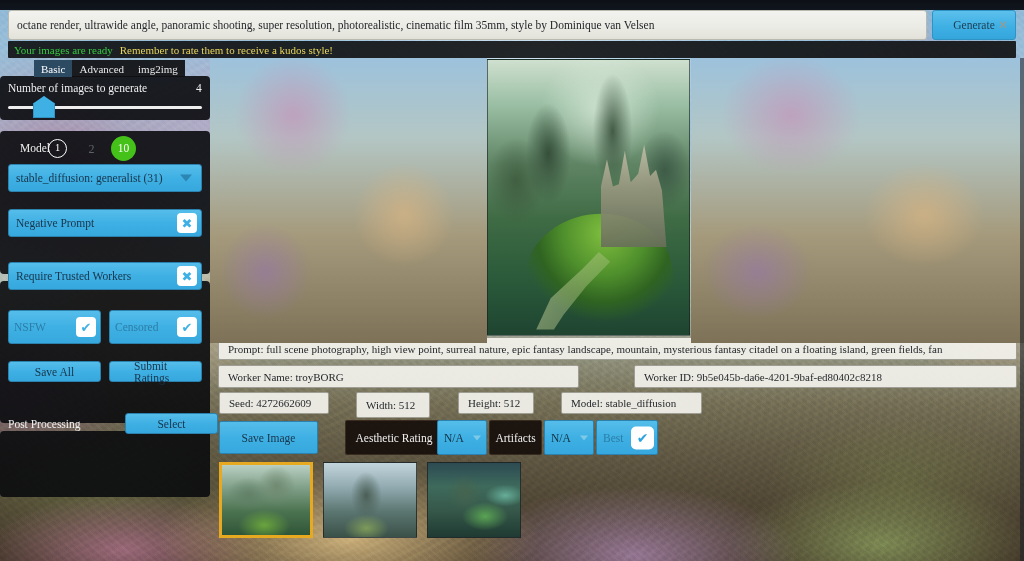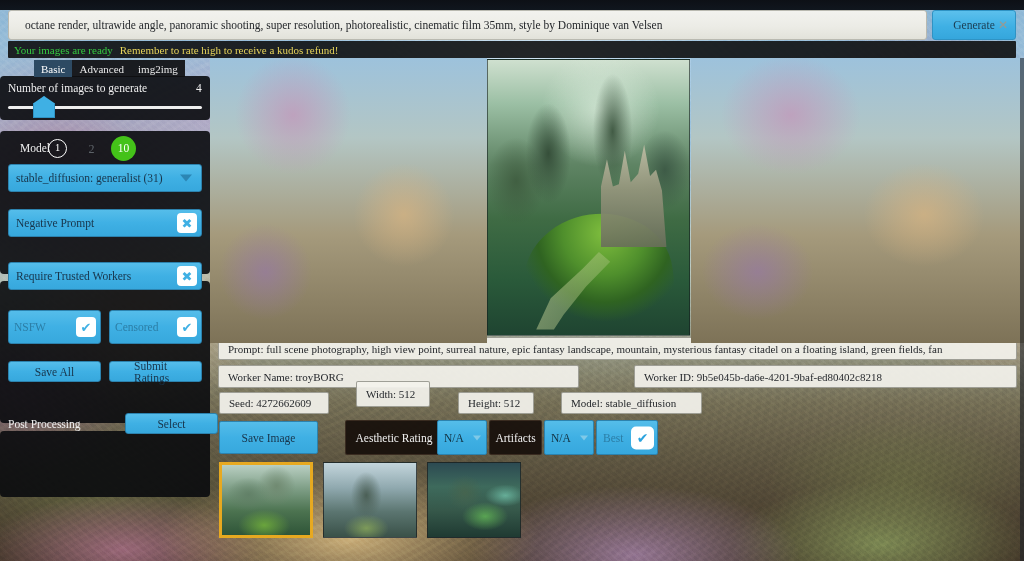--- a/index.html
+++ b/index.html
@@ -55,21 +55,21 @@
 
   
   .promptbar {
     position: absolute; left: 8px; top: 10px; width: 1008px; height: 30px;
     display: flex; align-items: stretch; gap: 5px; z-index: 40;
   }
   .prompt-input {
     flex: 1; position: relative;
     background: linear-gradient(180deg,#f2f2ee 0%, #ececE6 55%, #e2e2da 100%);
     border: 1px solid #b9b9b0; border-radius: 3px;
-    display: flex; align-items: center; padding: 0 26px 0 16px;
+    display: flex; align-items: center; padding: 0 26px 0 8px;
     font-size: 11.5px; color: #24272b; white-space: nowrap; overflow: hidden;
   }
   .prompt-clear {
     position: absolute; right: 8px; top: 50%; transform: translateY(-50%);
     font-size: 12px; color: #9a9a92; line-height: 1;
   }
   .btn-generate {
     width: 84px; background: linear-gradient(180deg,#5cc0ec 0%, #3fb0e4 55%, #35a6dc 100%);
     border: 1px solid #2f93c4; border-radius: 3px;
     color: #1c3c50; font-size: 11.5px; display: flex; align-items: center; justify-content: center;
@@ -226,21 +226,21 @@
     background: rgba(243,242,236,.93);
     border: 1px solid rgba(145,145,135,.85);
     border-radius: 2px;
     display: flex; align-items: center; padding: 0 9px;
     font-size: 11px; color: #25282c; white-space: nowrap; overflow: hidden;
   }
   .m-prompt  { left: 218px; top: 337px; width: 799px; height: 23px; }
   .m-wname   { left: 218px; top: 365px; width: 361px; height: 23px; }
   .m-wid     { left: 634px; top: 365px; width: 383px; height: 23px; }
   .m-seed    { left: 219px; top: 392px; width: 110px; height: 22px; }
-  .m-width   { left: 356px; top: 381px; width: 74px;  height: 26px; }
+  .m-width   { left: 356px; top: 392px; width: 74px;  height: 26px; }
   .m-height  { left: 458px; top: 392px; width: 76px;  height: 22px; }
   .m-model   { left: 561px; top: 392px; width: 141px; height: 22px; }
 
   
   .rate { position: absolute; z-index: 32; }
   .r-saveimg {
     left: 219px; top: 421px; width: 99px; height: 33px;
     background: linear-gradient(180deg,#55bdea 0%,#3fb0e4 50%,#37a8dd 100%);
     border: 1px solid #2c82ae; border-radius: 2px;
     display: flex; align-items: center; justify-content: center;
@@ -328,21 +328,21 @@
   </div>
 
   <div class="promptbar">
     <div class="prompt-input" placeholder="Enter your prompt">octane render, ultrawide angle, panoramic shooting, super resolution, photorealistic, cinematic film 35mm, style by Dominique van Velsen</div>
     <span class="prompt-clear">✕</span>
     <div class="btn-generate">Generate</div>
   </div>
 
   <div class="statusbar">
     <span class="status-ready">Your images are ready</span>
-    <span class="status-note">Remember to rate high to receive a kudos refund!</span>
+    <span class="status-note">Remember to rate them to receive a kudos style!</span>
   </div>
 
   <div class="tabbar">
     <div class="tab active">Basic</div>
     <div class="tab">Advanced</div>
     <div class="tab">img2img</div>
   </div>
 
   <div class="sidebar">
     <div class="panel-dark p-top"></div>

